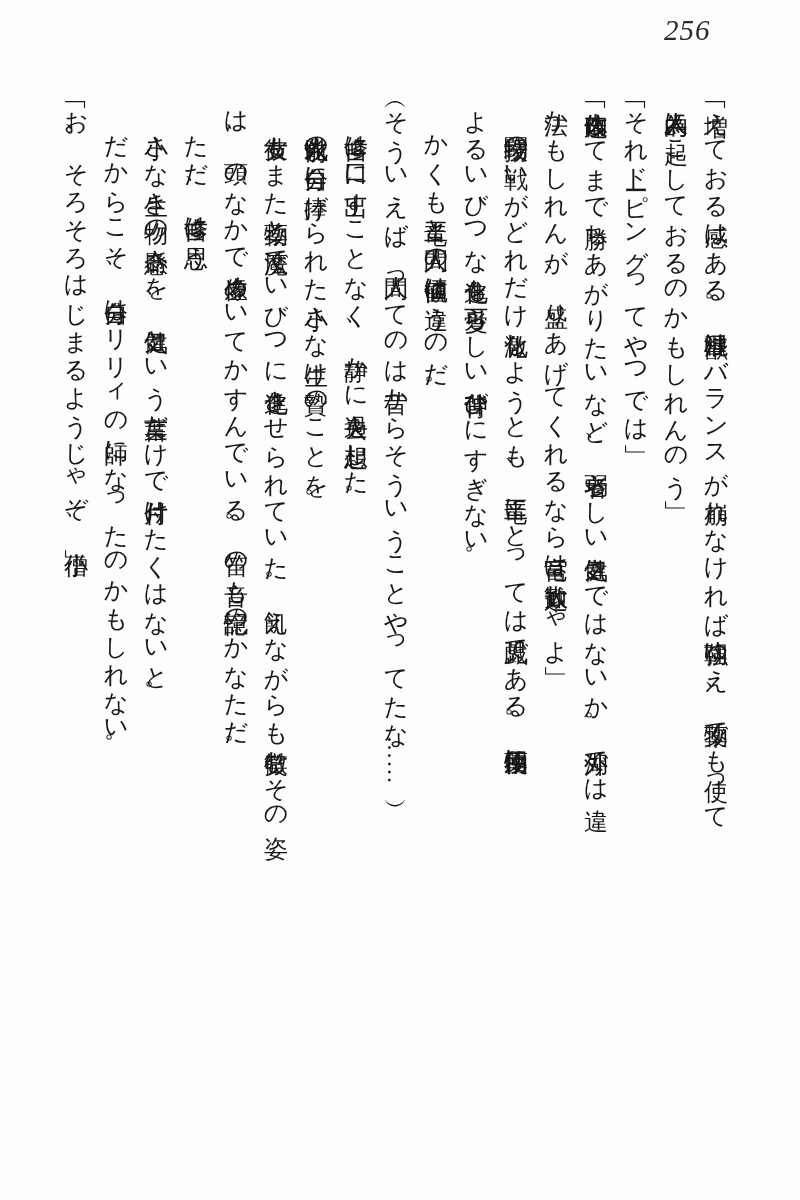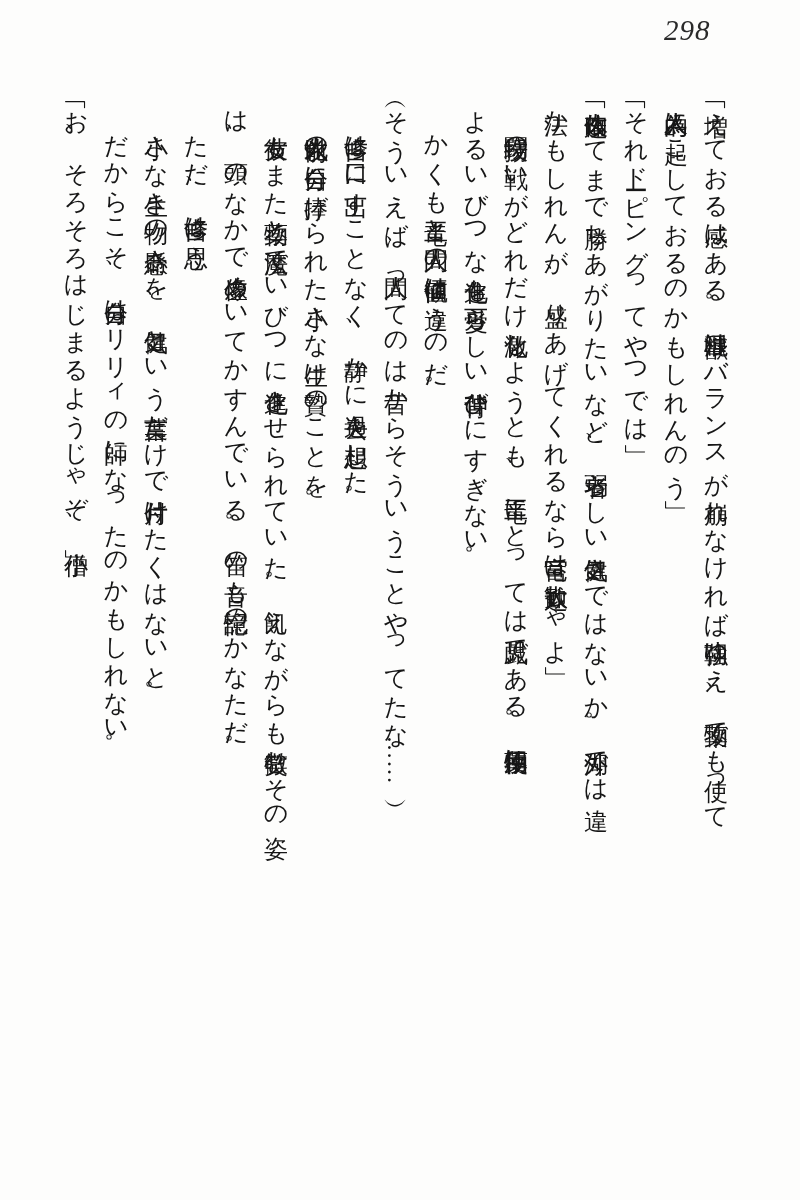--- a/index.html
+++ b/index.html
@@ -38,21 +38,21 @@
   .text-block p {
     margin: 0;
     padding: 0;
     line-height: 40px;
     white-space: nowrap;
   }
 </style>
 </head>
 <body>
 
-<div class="page-number">298</div>
+<div class="page-number">256</div>
 
 <div class="text-block">
   <p>「増えておる感はある。混獣種はバランスが崩れなければ強靱ゆえ、薬物でも使って</p>
   <p>人為的に起こしておるのかもしれんのう」</p>
   <p>「それドーピングってやつでは」</p>
   <p>「肉体改造してまで勝ちあがりたいなど、弱者らしい健気さではないか。湖外では違</p>
   <p>法かもしれんが、盛りあげてくれるなら竜宮は大歓迎じゃよ」</p>
   <p>　闘技場の戦いがどれだけ激化しようとも、竜王にとっては児戯である。薬物使用に</p>
   <p>よるいびつな進化も可愛らしい背伸びにすぎない。</p>
   <p>　かくも竜王と人間の価値観は違うのだ。</p>

